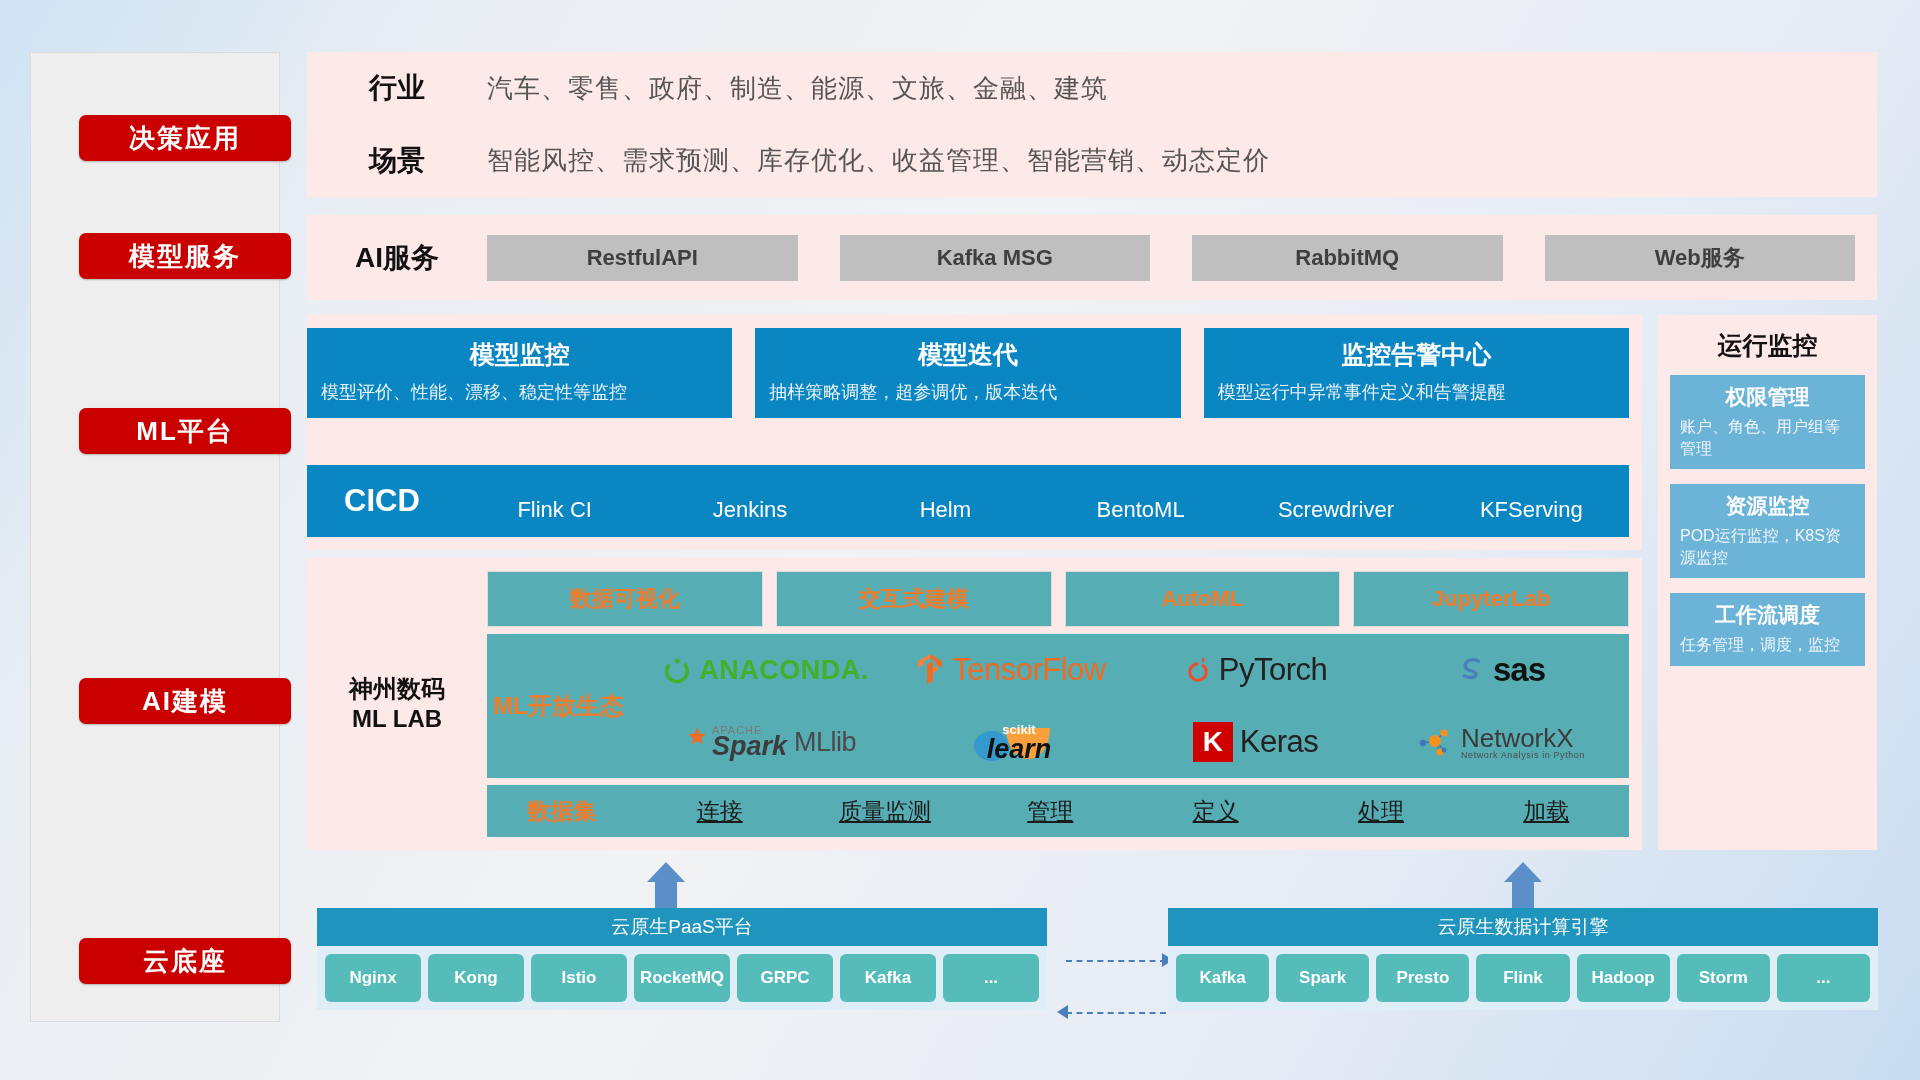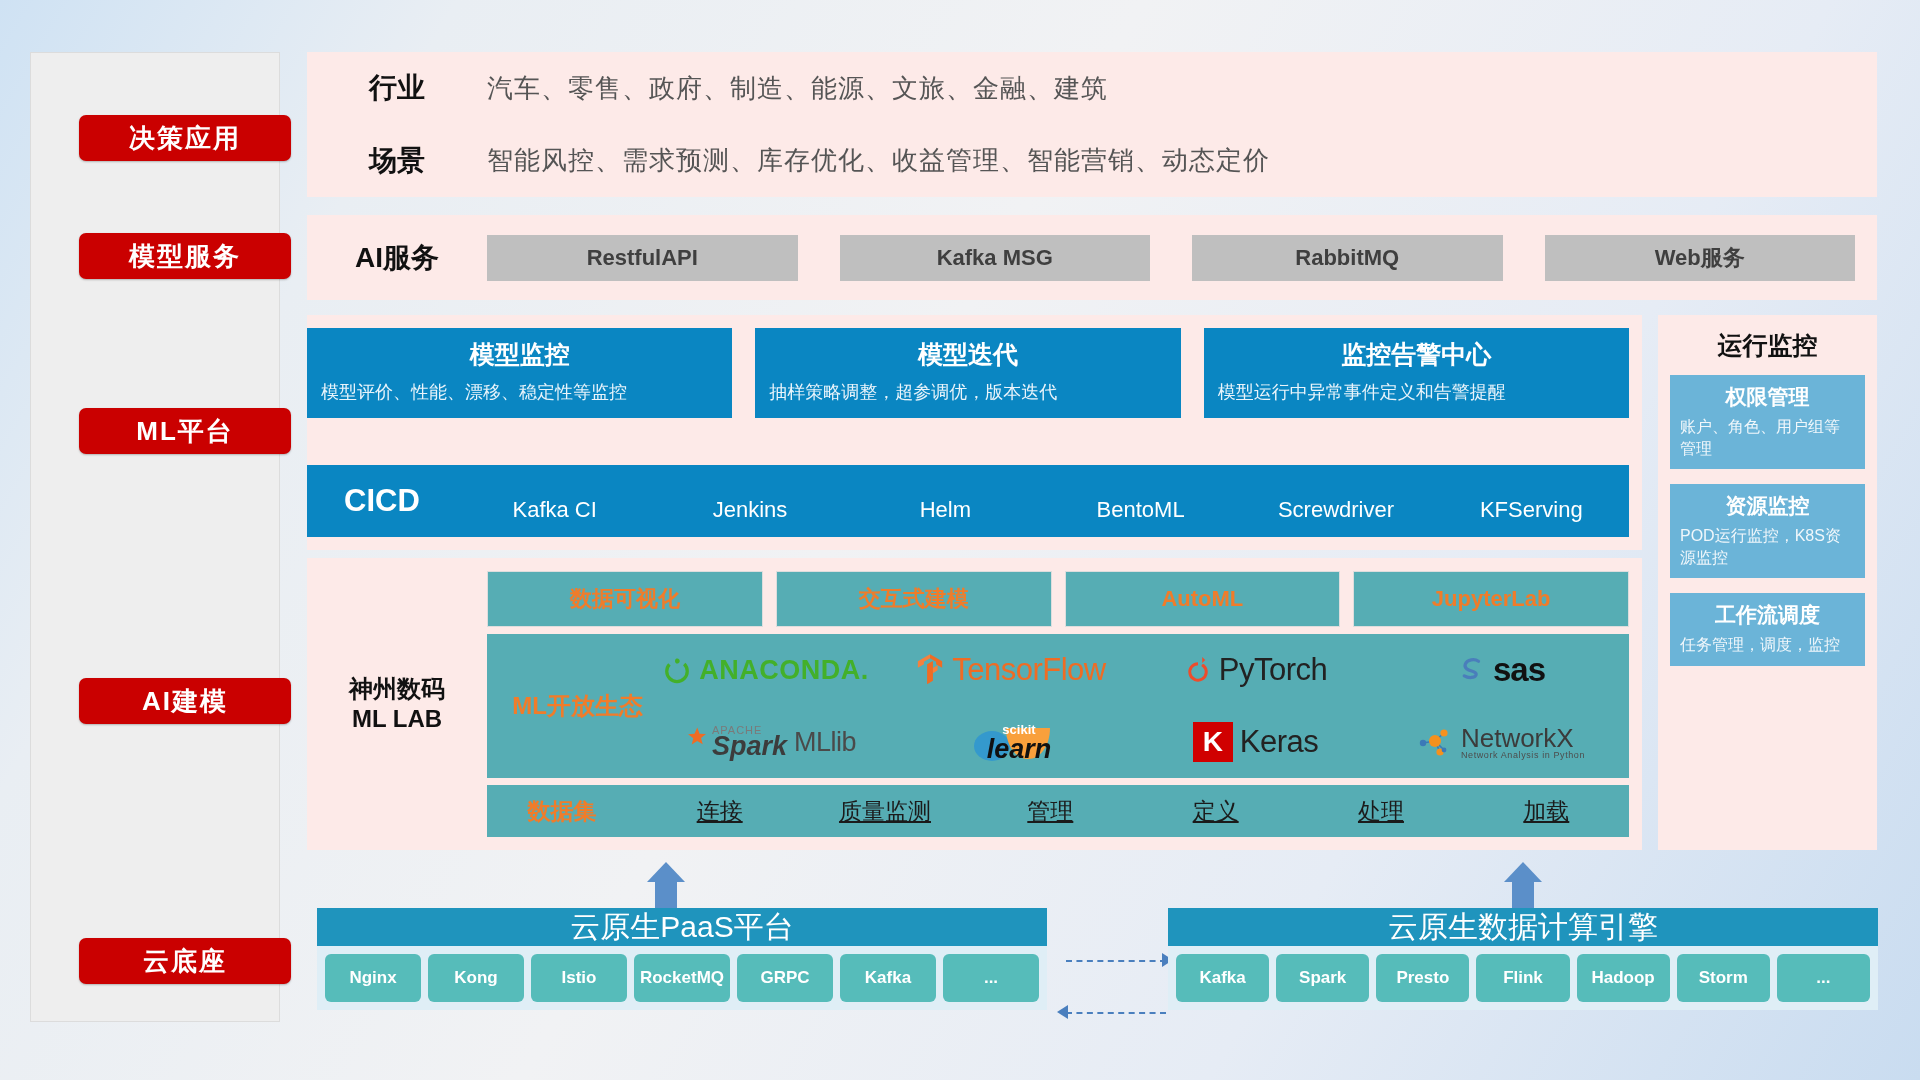--- a/index.html
+++ b/index.html
@@ -92,21 +92,21 @@
   .lab-right{flex:1;display:flex;flex-direction:column;padding:13px 13px 13px 0;gap:7px;}
   .lab-tools{display:flex;gap:13px;height:56px;}
   .lab-tool{
     flex:1;background:#56adb4;border:1px solid #ddd;
     color:#f07c2a;font-size:22px;font-weight:bold;
     display:flex;align-items:center;justify-content:center;
   }
   .eco{
     flex:1;background:#56adb4;display:flex;align-items:center;padding:0 6px;
   }
-  .eco-tag{width:150px;color:#f07c2a;font-size:24px;font-weight:bold;text-align:right;}
+  .eco-tag{width:150px;color:#f07c2a;font-size:24px;font-weight:bold;text-align:left;}
   .eco-logos{
     flex:1;display:grid;grid-template-columns:repeat(4,1fr);
     grid-template-rows:1fr 1fr;align-items:center;justify-items:center;height:100%;
   }
   .logo{display:flex;align-items:center;gap:7px;}
   .logo-txt{font-size:27px;letter-spacing:-.5px;}
 
   .dataset{
     height:52px;background:#56adb4;display:flex;align-items:center;
   }
@@ -122,21 +122,21 @@
   }
   .mon-card{
     margin:0 12px 15px;background:#6bb4d8;padding:8px 10px 10px;box-sizing:border-box;
   }
   .mon-card .t{font-size:21px;font-weight:bold;color:#fff;text-align:center;margin-bottom:5px;}
   .mon-card .d{font-size:16px;color:#f0f7fb;line-height:1.35;}
 
   
   .cloudbox{position:absolute;}
   .cloud-head{
-    background:#1f94bd;color:#fff;font-size:30px;
+    background:#1f94bd;color:#fff;font-size:19px;
     height:38px;display:flex;align-items:center;justify-content:center;
   }
   .cloud-body{
     background:#dfeef6;display:flex;gap:7px;padding:8px;box-sizing:border-box;
   }
   .cloud-chip{
     flex:1;background:#56bcba;border-radius:6px;color:#fff;
     font-size:17px;font-weight:bold;min-height:48px;
     display:flex;align-items:center;justify-content:center;text-align:center;
     line-height:1.12;padding:0 2px;box-sizing:border-box;
@@ -202,21 +202,21 @@
             <div class="d">抽样策略调整，超参调优，版本迭代</div>
           </div>
           <div class="mlops-card">
             <div class="t">监控告警中心</div>
             <div class="d">模型运行中异常事件定义和告警提醒</div>
           </div>
         </div>
         <div class="cicd">
           <div class="tag">CICD</div>
           <div class="cicd-items">
-            <div class="cicd-item">Kafka CI</div>
+            <div class="cicd-item">Flink CI</div>
             <div class="cicd-item">Jenkins</div>
             <div class="cicd-item">Helm</div>
             <div class="cicd-item">BentoML</div>
             <div class="cicd-item">Screwdriver</div>
             <div class="cicd-item">KFServing</div>
           </div>
         </div>
       </div>
     </div>
   </div>

